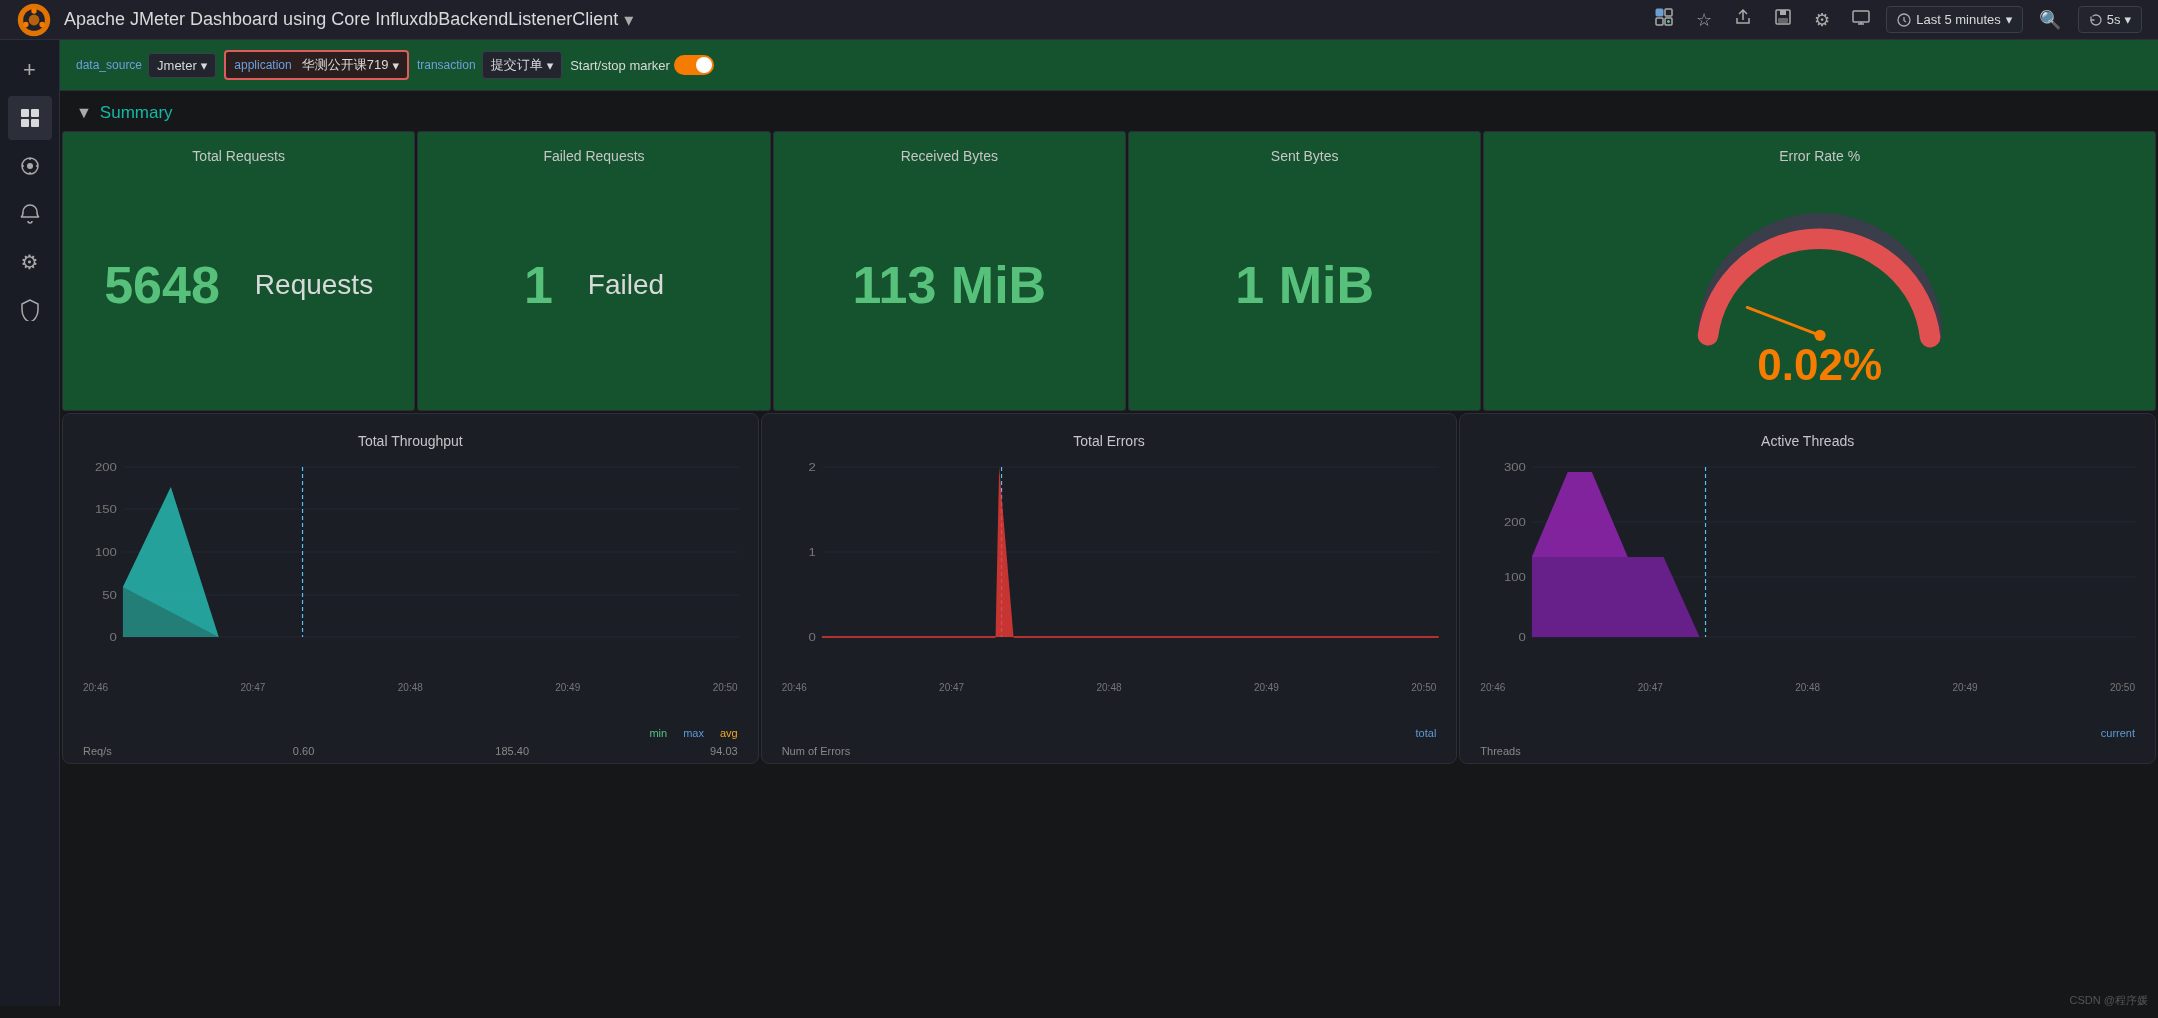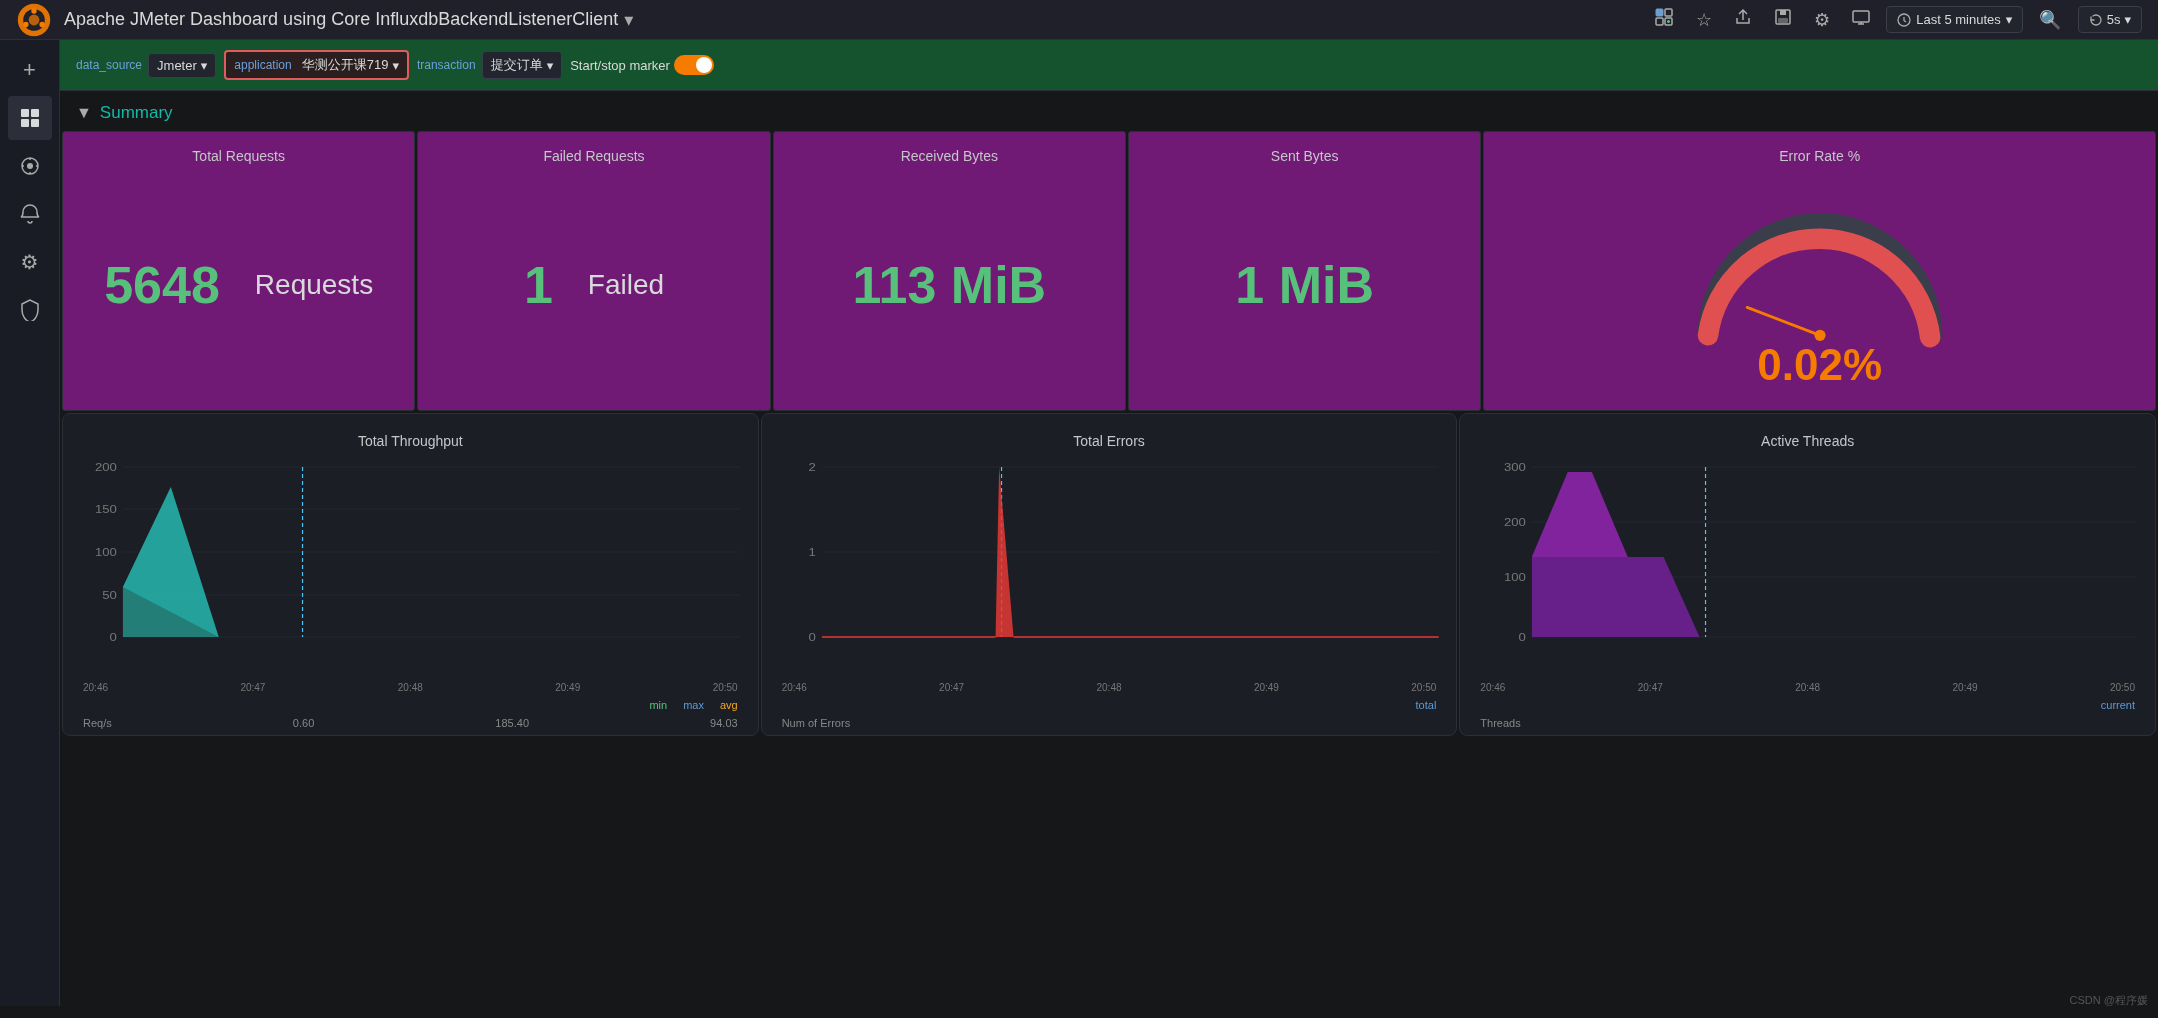--- a/index.html
+++ b/index.html
@@ -189,21 +189,21 @@
     
     .dashboard-row {
       display: flex;
       gap: 2px;
       padding: 0 2px;
       margin-bottom: 2px;
     }
 
     
     .metric-card {
-      background: #701a75;
+      background: #14532d;
       border: 1px solid #2c2f3a;
       border-radius: 3px;
       padding: 16px;
       flex: 1;
       min-height: 280px;
       display: flex;
       flex-direction: column;
     }
     .metric-card-title {
       font-size: 14px;
@@ -271,20 +271,21 @@
     .chart-area {
       flex: 1;
       position: relative;
     }
     .chart-footer {
       display: flex;
       justify-content: flex-end;
       padding: 4px 8px;
       gap: 16px;
       font-size: 11px;
+      margin-top: 28px;
     }
     .legend-min { color: #57c17b; }
     .legend-max { color: #5b9bd5; text-align: center; }
     .legend-avg { color: #f5a623; }
     .legend-total { color: #5b9bd5; }
     .legend-current { color: #5b9bd5; }
 
     
     .x-axis {
       display: flex;

